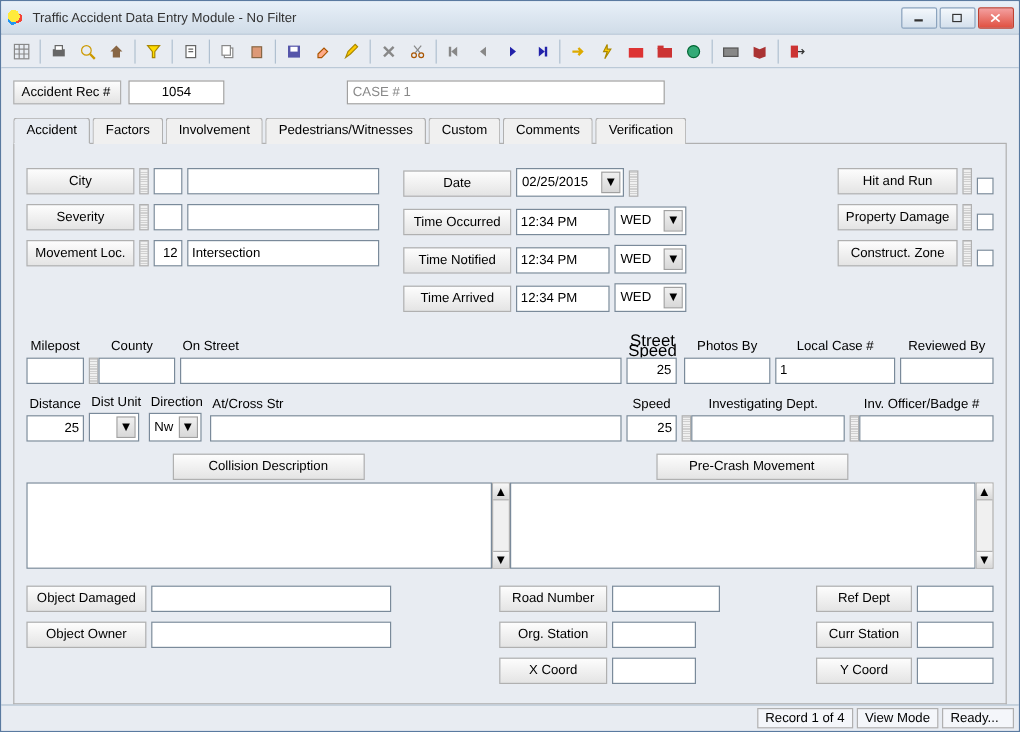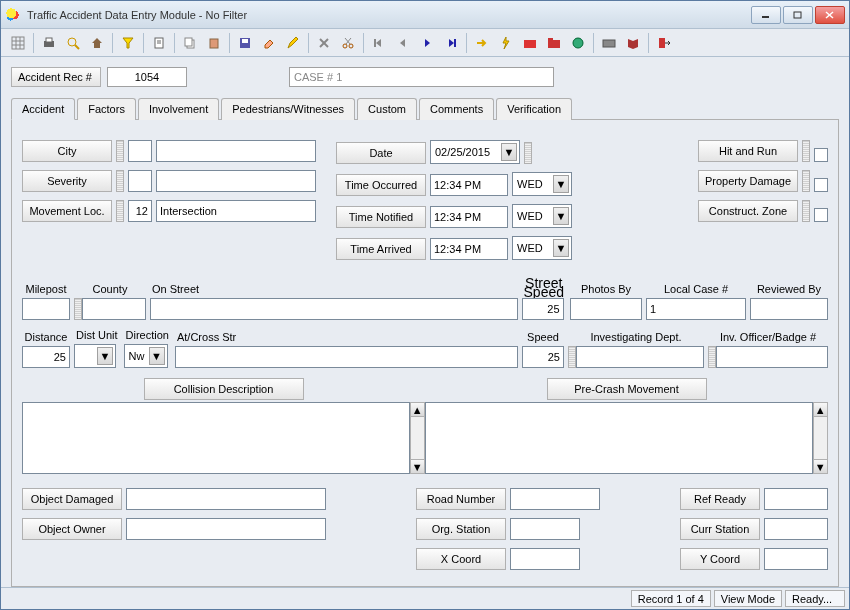--- a/index.html
+++ b/index.html
@@ -580,21 +580,21 @@
               <div class="lbl-btn" style="width:90px">Org. Station</div>
               <div class="inp" style="width:70px"></div>
             </div>
           <div class="row">
               <div class="lbl-btn" style="width:90px">X Coord</div>
               <div class="inp" style="width:70px"></div>
             </div>
         </div>
         <div class="col" style="gap:4px; margin-left:auto;">
           <div class="row">
-              <div class="lbl-btn" style="width:80px">Ref Ready</div>
+              <div class="lbl-btn" style="width:80px">Ref Dept</div>
               <div class="inp" style="width:64px"></div>
             </div>
           <div class="row">
               <div class="lbl-btn" style="width:80px">Curr Station</div>
               <div class="inp" style="width:64px"></div>
             </div>
           <div class="row">
               <div class="lbl-btn" style="width:80px">Y Coord</div>
               <div class="inp" style="width:64px"></div>
             </div>

